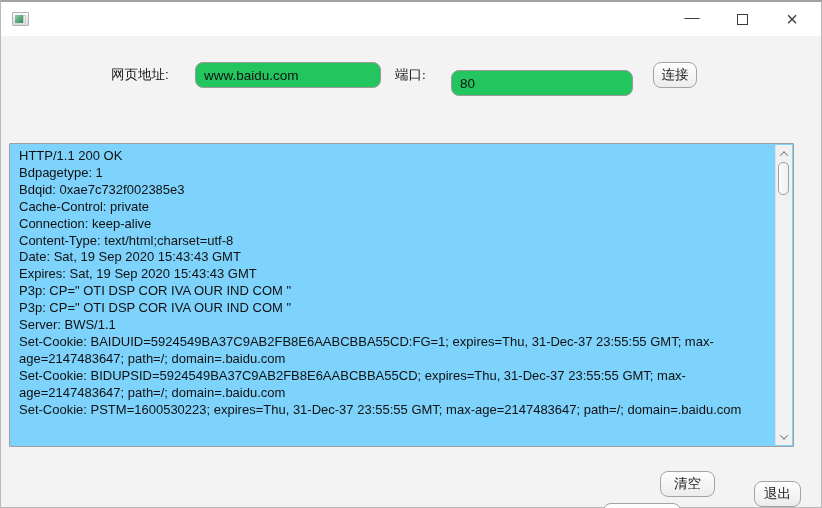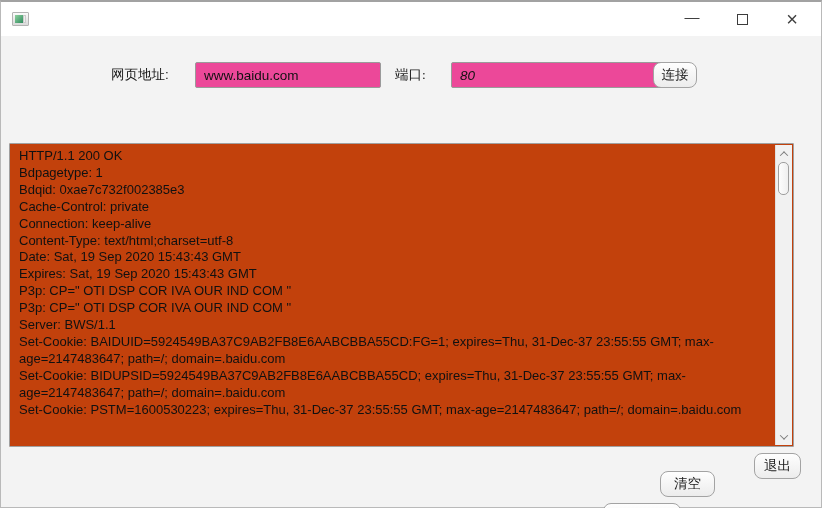--- a/index.html
+++ b/index.html
@@ -37,41 +37,41 @@
   .ctrl-max-box { width:11px; height:11px; border:1px solid #3c3c3c; background:transparent; }
   .ctrl-close { font-size:20px; font-weight:300; }
 
   
   .client { position:relative; width:100%; height:472px; }
   .label { font-size:13.5px; color:#1a1a1a; white-space:nowrap; }
 
   .addr-label  { position:absolute; left:110px; top:26px; width:60px; line-height:26px; }
   .addr-input  { position:absolute; left:194px; top:26px; width:186px; height:26px; }
   .port-label  { position:absolute; left:394px; top:26px; line-height:26px;font-family:Liberation Serif, serif; }
-  .port-input  { position:absolute; left:450px; top:26px; width:217px; height:26px;font-style:italic; }
+  .port-input  { position:absolute; left:450px; top:34px; width:182px; height:26px; }
   .connect-btn { position:absolute; left:652px; top:26px; width:44px; height:26px; }
 
   input.text-field {
-    border:1px solid #9a9a9a; border-radius:2px; background:#ec4899;
+    border:1px solid #9a9a9a; border-radius:8px; background:#22c55e;
     font-size:13.5px; padding:0 8px; color:#111;
     font-family:"Liberation Sans","DejaVu Sans",sans-serif; outline:none;
   }
   .btn {
     background:linear-gradient(#fefefe,#ececec);
     border:1px solid #a3a3a3; border-radius:8px;
     font-size:13.5px; color:#1a1a1a; cursor:default;
     font-family:"Liberation Sans","DejaVu Sans",sans-serif;
   }
 
   .display-label { position:absolute; left:10px; top:70px; line-height:18px;margin-top:44px; }
 
   
   .display-area {
     position:absolute; left:8px; top:107px; width:785px; height:304px;
-    background:#c2410c; border:1px solid #a0a0a0; border-radius:1px; overflow:hidden;
+    background:#7dd3fc; border:1px solid #a0a0a0; border-radius:1px; overflow:hidden;
   }
   .display-content {
     position:absolute; inset:0; padding:4px 26px 4px 9px;
     font-size:13px; line-height:16.9px; color:#111;
     white-space:pre-wrap; overflow:hidden;
   }
   .vscrollbar {
     position:absolute; top:1px; right:1px; bottom:1px; width:17px;
     background:#f1f1f1; border-left:1px solid #e0e0e0;
   }
@@ -86,21 +86,21 @@
   .chev.down { transform:rotate(45deg) translate(-1px,-1px); }
   .scroll-thumb {
     position:absolute; left:2px; top:17px; width:11px; height:33px;
     background:linear-gradient(90deg,#fdfdfd,#efefef);
     border:1px solid #9f9f9f; border-radius:5px;
   }
 
   
   .request-btn { position:absolute; left:602px; top:435px; width:78px; height:26px;margin-top:32px; }
   .clear-btn   { position:absolute; left:659px; top:435px; width:55px; height:26px; }
-  .exit-btn    { position:absolute; left:753px; top:417px; width:47px; height:26px; }
+  .exit-btn    { position:absolute; left:753px; top:445px; width:47px; height:26px; }
 </style>
 </head>
 <body>
 
 <div class="window">
 
   <div class="titlebar">
     <div class="app-icon">
       <span class="green-pane"></span>
       <span class="light-pane"></span>

